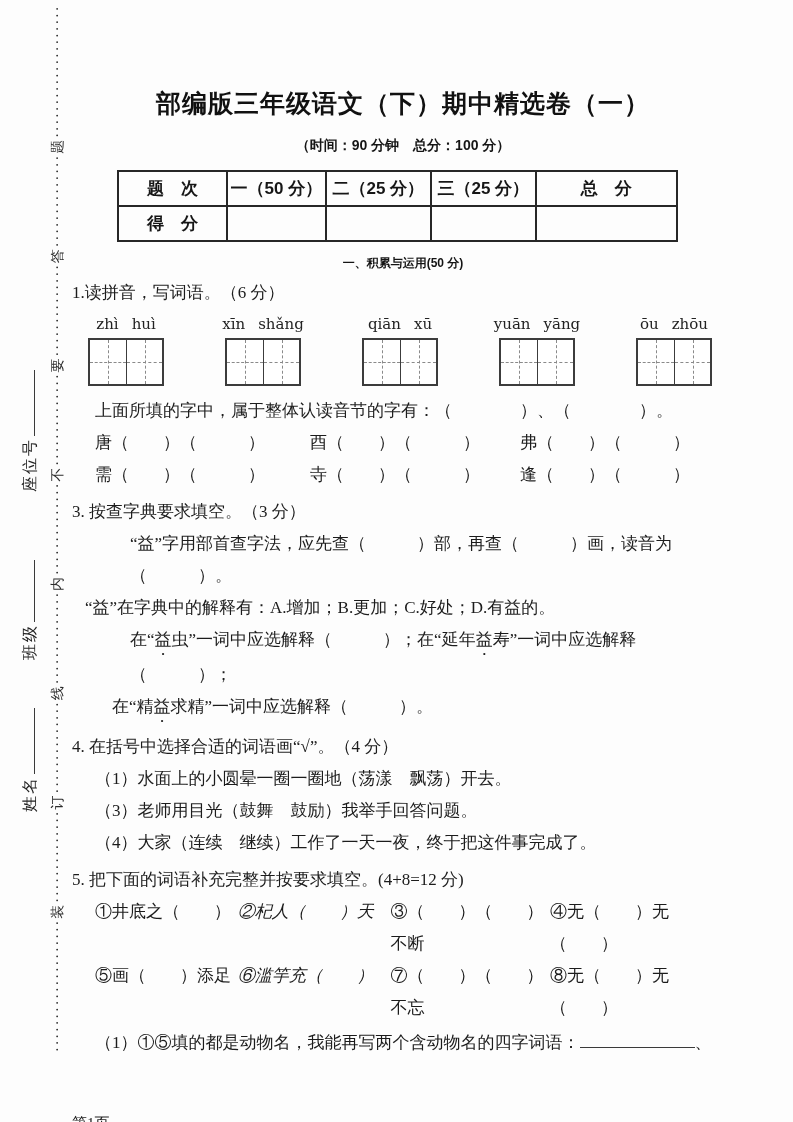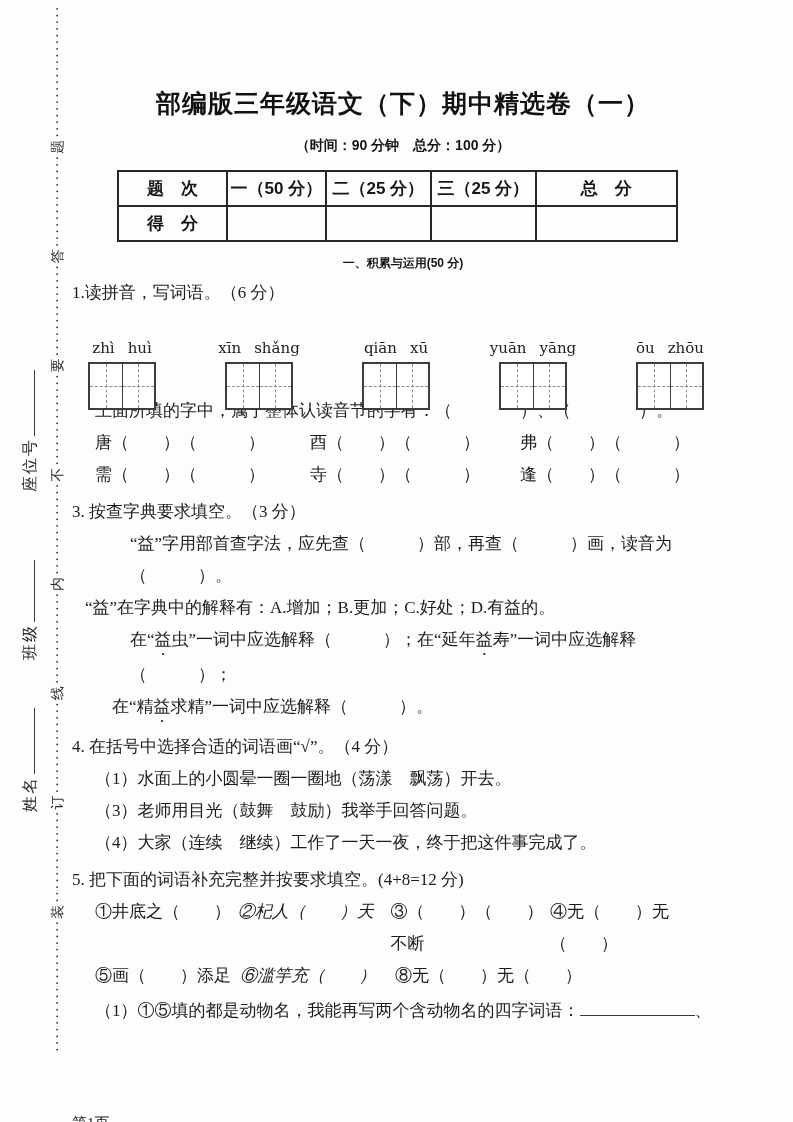--- a/index.html
+++ b/index.html
@@ -74,21 +74,21 @@
 
   p.line { margin:0; font-size:17px; line-height:32px; }
   .stem { margin-top:5px !important; }
   .ind1 { padding-left:23px; }
   .ind2 { padding-left:58px; }
   .ind3 { padding-left:40px; }
   .ind0 { padding-left:13px; }
 
   
   .py-block { position:relative; height:76px; margin-top:4px; }
-  .py-group { position:absolute; width:68px; top:0;margin-top:24px; }
+  .py-group { position:absolute; width:76px; top:0; }
   .py-row {
     display:flex; justify-content:center; gap:13px;
     font-size:15px; color:#222; height:22px; line-height:22px;
     font-family:"DejaVu Serif","Liberation Serif",serif;
   }
   .gbox { display:flex; border:2px solid #3c3c3c; margin-top:3px; background:#fff; }
   .gcell { width:36px; height:44px; position:relative; }
   .gcell + .gcell { border-left:1.5px solid #3c3c3c; }
   .gcell::before {
     content:""; position:absolute; left:50%; top:0; bottom:0;
@@ -246,20 +246,21 @@
     <p class="line stem">5. 把下面的词语补充完整并按要求填空。(4+8=12 分)</p>
     <p class="line ind1 flexrow">
       <span class="q5col1">①井底之（　　）</span>
       <span class="q5col2">②杞人（　　）天</span>
       <span class="q5col3">③（　　）（　　）不断</span>
       <span>④无（　　）无（　　）</span>
     </p>
     <p class="line ind1 flexrow">
       <span class="q5col1">⑤画（　　）添足</span>
       <span class="q5col2">⑥滥竽充（　　）</span>
+      <span class="q5col3">⑦（　　）（　　）不忘</span>
       <span>⑧无（　　）无（　　）</span>
     </p>
     <p class="line ind1" style="margin-top:3px">
       <span>（1）①⑤填的都是动物名，我能再写两个含动物名的四字词语：</span><span class="blank b115"></span><span>、</span>
     </p>
 
   </div>
 
   <div class="footer">第1页</div>
 </div>

